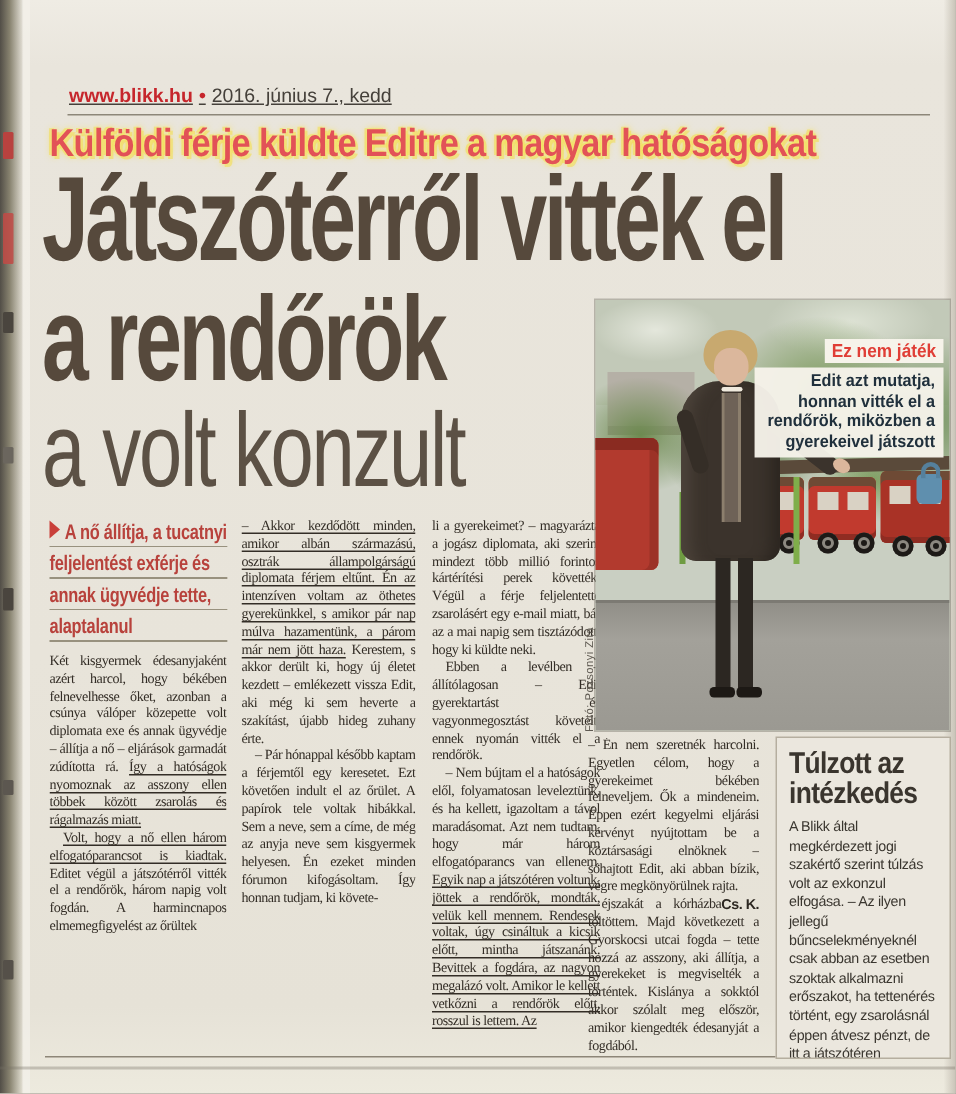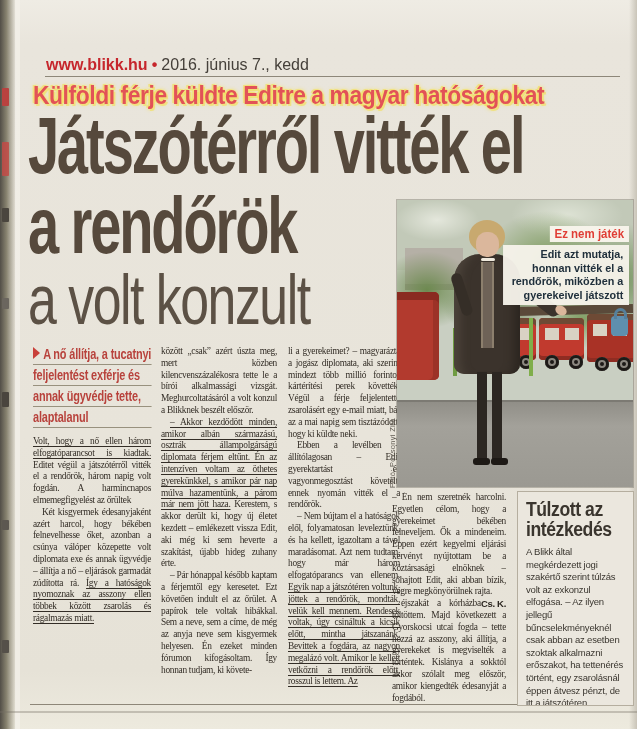--- a/index.html
+++ b/index.html
@@ -8,21 +8,21 @@
          font-family:"Liberation Sans",sans-serif;}
   
   .scan-left{position:absolute;left:0;top:0;width:16px;height:729px;
     background:linear-gradient(90deg,#524e47 0%,#87826f 40%,rgba(232,228,218,0) 100%);}
   .scan-sliver{position:absolute;left:15px;top:0;width:5px;height:729px;background:#f3f0e9;opacity:.75;}
   .scan-right{position:absolute;right:0;top:0;width:8px;height:729px;
     background:linear-gradient(270deg,#c9c4b8 0%,rgba(232,228,218,0) 100%);}
   .crease{position:absolute;left:0;top:711px;width:637px;height:2px;background:rgba(118,112,100,.35);}
   .tick{position:absolute;left:2px;width:7px;border-radius:1px;}
   
-  .masthead{position:absolute;left:46px;top:56px;font-size:16px;color:#45403a;white-space:nowrap;}
+  .masthead{position:absolute;left:46px;top:56px;font-size:13px;color:#45403a;white-space:nowrap;text-decoration:underline;}
   .masthead .site{color:#c6262c;font-weight:700;}
   .masthead .dot{color:#c6262c;font-weight:700;padding:0 4px;}
   .rule-top{position:absolute;left:45px;top:76px;width:575px;height:1px;background:#8d8779;}
   
   .kicker{position:absolute;left:33px;top:80px;font-size:26px;font-weight:700;white-space:nowrap;
     color:#e25257;transform:scaleX(.88);transform-origin:0 0;letter-spacing:-.5px;
     text-shadow:0 0 2px #f7ea7e,0 0 5px #f3dd4e,2px 2px 0 rgba(243,221,78,.55),-2px -1px 0 rgba(243,221,78,.55);}
   
   .hl{position:absolute;left:28px;white-space:nowrap;color:#56493c;transform-origin:0 0;}
   .hl1{top:106px;font-size:80px;line-height:80px;font-weight:800;letter-spacing:-3px;transform:scaleX(.70);}
@@ -131,25 +131,24 @@
 
   <div class="kicker">Külföldi férje küldte Editre a magyar hatóságokat</div>
 
   <div class="hl hl1">Játszótérről vitték el</div>
   <div class="hl hl2">a rendőrök</div>
   <div class="hl hl3">a volt konzult</div>
 
   <div class="lead"><span class="tri"></span><span>A nő állítja, a tucatnyi feljelentést exférje és annak ügyvédje tette, alaptalanul</span></div>
 
   <div class="col c1">
+      <p><span class="sg-n">Két kisgyermek édesanyjaként azért harcol, hogy békében felnevelhesse őket, azonban a csúnya válóper közepette volt diplomata exe és annak ügyvédje – állítja a nő – eljárások garmadát zúdította rá. </span><span class="sg-u">Így a hatóságok nyomoznak az asszony ellen többek között zsarolás és rágalmazás miatt.</span></p>
       <p><span class="sg-u">Volt, hogy a nő ellen három elfogatóparancsot is kiadtak.</span><span class="sg-n"> Editet végül a játszótérről vitték el a rendőrök, három napig volt fogdán. A harmincnapos elmemegfigyelést az őrültek</span></p>
-      <p><span class="sg-n">Két kisgyermek édesanyjaként azért harcol, hogy békében felnevelhesse őket, azonban a csúnya válóper közepette volt diplomata exe és annak ügyvédje – állítja a nő – eljárások garmadát zúdította rá. </span><span class="sg-u">Így a hatóságok nyomoznak az asszony ellen többek között zsarolás és rágalmazás miatt.</span></p>
     </div>
   <div class="col c2">
-      <p><span class="sg-n">között „csak” azért úszta meg, mert közben kilencvenszázalékosra tette le a bírói alkalmassági vizsgát. Meghurcoltatásáról a volt konzul a Blikknek beszélt először.</span></p>
       <p><span class="sg-u">– Akkor kezdődött minden, amikor albán származású, osztrák állampolgárságú diplomata férjem eltűnt. Én az intenzíven voltam az öthetes gyerekünkkel, s amikor pár nap múlva hazamentünk, a párom már nem jött haza.</span><span class="sg-n"> Kerestem, s akkor derült ki, hogy új életet kezdett – emlékezett vissza Edit, aki még ki sem heverte a szakítást, újabb hideg zuhany érte.</span></p>
       <p><span class="sg-n">– Pár hónappal később kaptam a férjemtől egy keresetet. Ezt követően indult el az őrület. A papírok tele voltak hibákkal. Sem a neve, sem a címe, de még az anyja neve sem kisgyermek helyesen. Én ezeket minden fórumon kifogásoltam. Így honnan tudjam, ki követe-</span></p>
     </div>
   <div class="col c3">
       <p><span class="sg-n">li a gyerekeimet? – magyarázta a jogász diplomata, aki szerint mindezt több millió forintos kártérítési perek követték. Végül a férje feljelentette zsarolásért egy e-mail miatt, bár az a mai napig sem tisztázódott, hogy ki küldte neki.</span></p>
       <p><span class="sg-n">Ebben a levélben – állítólagosan – Edit gyerektartást és vagyonmegosztást követelt, ennek nyomán vitték el a rendőrök.</span></p>
       <p><span class="sg-n">– Nem bújtam el a hatóságok elől, folyamatosan leveleztünk, és ha kellett, igazoltam a távol maradásomat. Azt nem tudtam, hogy már három elfogatóparancs van ellenem. </span><span class="sg-u">Egyik nap a játszótéren voltunk, jöttek a rendőrök, mondták, velük kell mennem. Rendesek voltak, úgy csináltuk a kicsik előtt, mintha játszanánk. Bevittek a fogdára, az nagyon megalázó volt. Amikor le kellett vetkőzni a rendőrök előtt, rosszul is lettem. Az</span></p>
     </div>
   <div class="col c4">
       <p><span class="sg-n">– Én nem szeretnék harcolni. Egyetlen célom, hogy a gyerekeimet békében felneveljem. Ők a mindeneim. Éppen ezért kegyelmi eljárási kérvényt nyújtottam be a köztársasági elnöknek – sóhajtott Edit, aki abban bízik, végre megkönyörülnek rajta. </span><span class="sg-b">Cs. K.</span></p>

